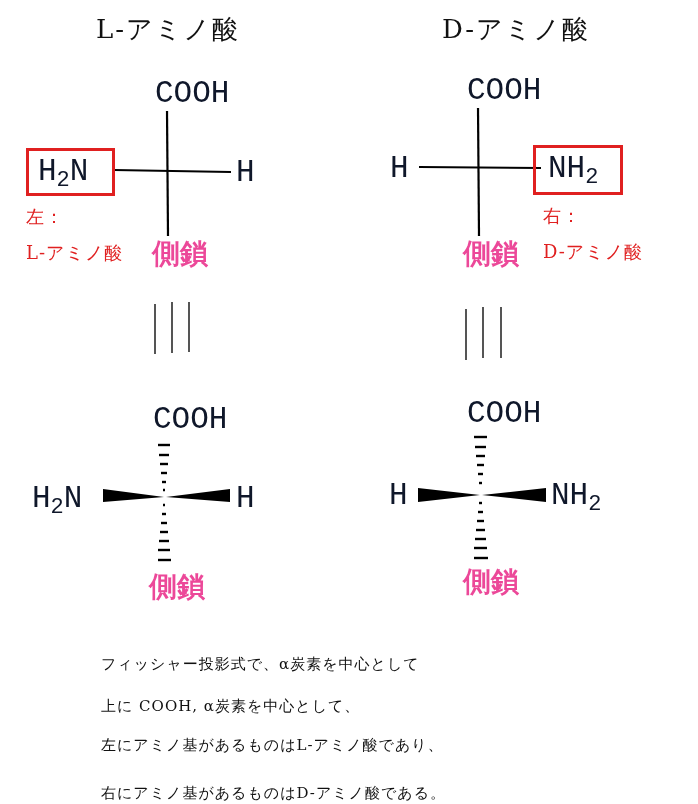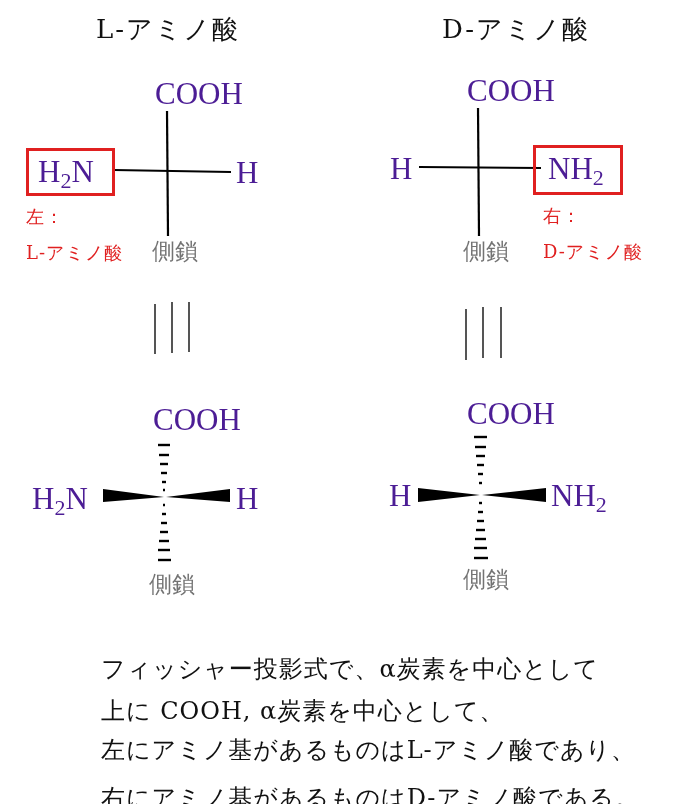--- a/index.html
+++ b/index.html
@@ -1,24 +1,24 @@
 <!DOCTYPE html>
 <html><head>
 <meta charset="utf-8">
 <style>
   html, body { margin: 0; padding: 0; background: #ffffff; }
   body { width: 698px; height: 804px; position: relative; overflow: hidden; }
   .abs { position: absolute; white-space: nowrap; }
   .title { font-family: "DejaVu Serif", "Liberation Serif", serif; font-size: 26px; color: #111; letter-spacing: 2px; }
-  .chem { font-family: Liberation Serif, serif; font-size: 31px; color: #4c1d95; line-height: 1; }
+  .chem { font-family: Liberation Mono, monospace; font-size: 31px; color: #0f172a; line-height: 1; }
   .chem sub { font-size: 22px; vertical-align: -6px; line-height: 0; }
-  .chain { font-family: "DejaVu Sans", sans-serif; font-size: 23px; color: #737373; line-height: 1; }
+  .chain { font-family: "DejaVu Sans", sans-serif; font-size: 28px; color: #ec4899; line-height: 1; font-weight: bold; }
   .red { font-family: "DejaVu Serif", "Liberation Serif", serif; font-size: 18px; color: #e02020; line-height: 1; letter-spacing: 1px; }
   .box { position: absolute; border: 3px solid #e02020; box-sizing: border-box; }
-  .body-text { font-family: "DejaVu Serif", "Liberation Serif", serif; font-size: 24px; color: #111; line-height: 1; letter-spacing: 1px; }
+  .body-text { font-family: "DejaVu Serif", "Liberation Serif", serif; font-size: 15px; color: #111; line-height: 1; letter-spacing: 1px; }
   svg { position: absolute; left: 0; top: 0; }
 </style>
 </head>
 <body>
 
 <div class="abs title" style="left:96px; top:12px;">L-アミノ酸</div>
 <div class="abs title" style="left:442px; top:12px;">D-アミノ酸</div>
 
 <svg width="698" height="804">
 

